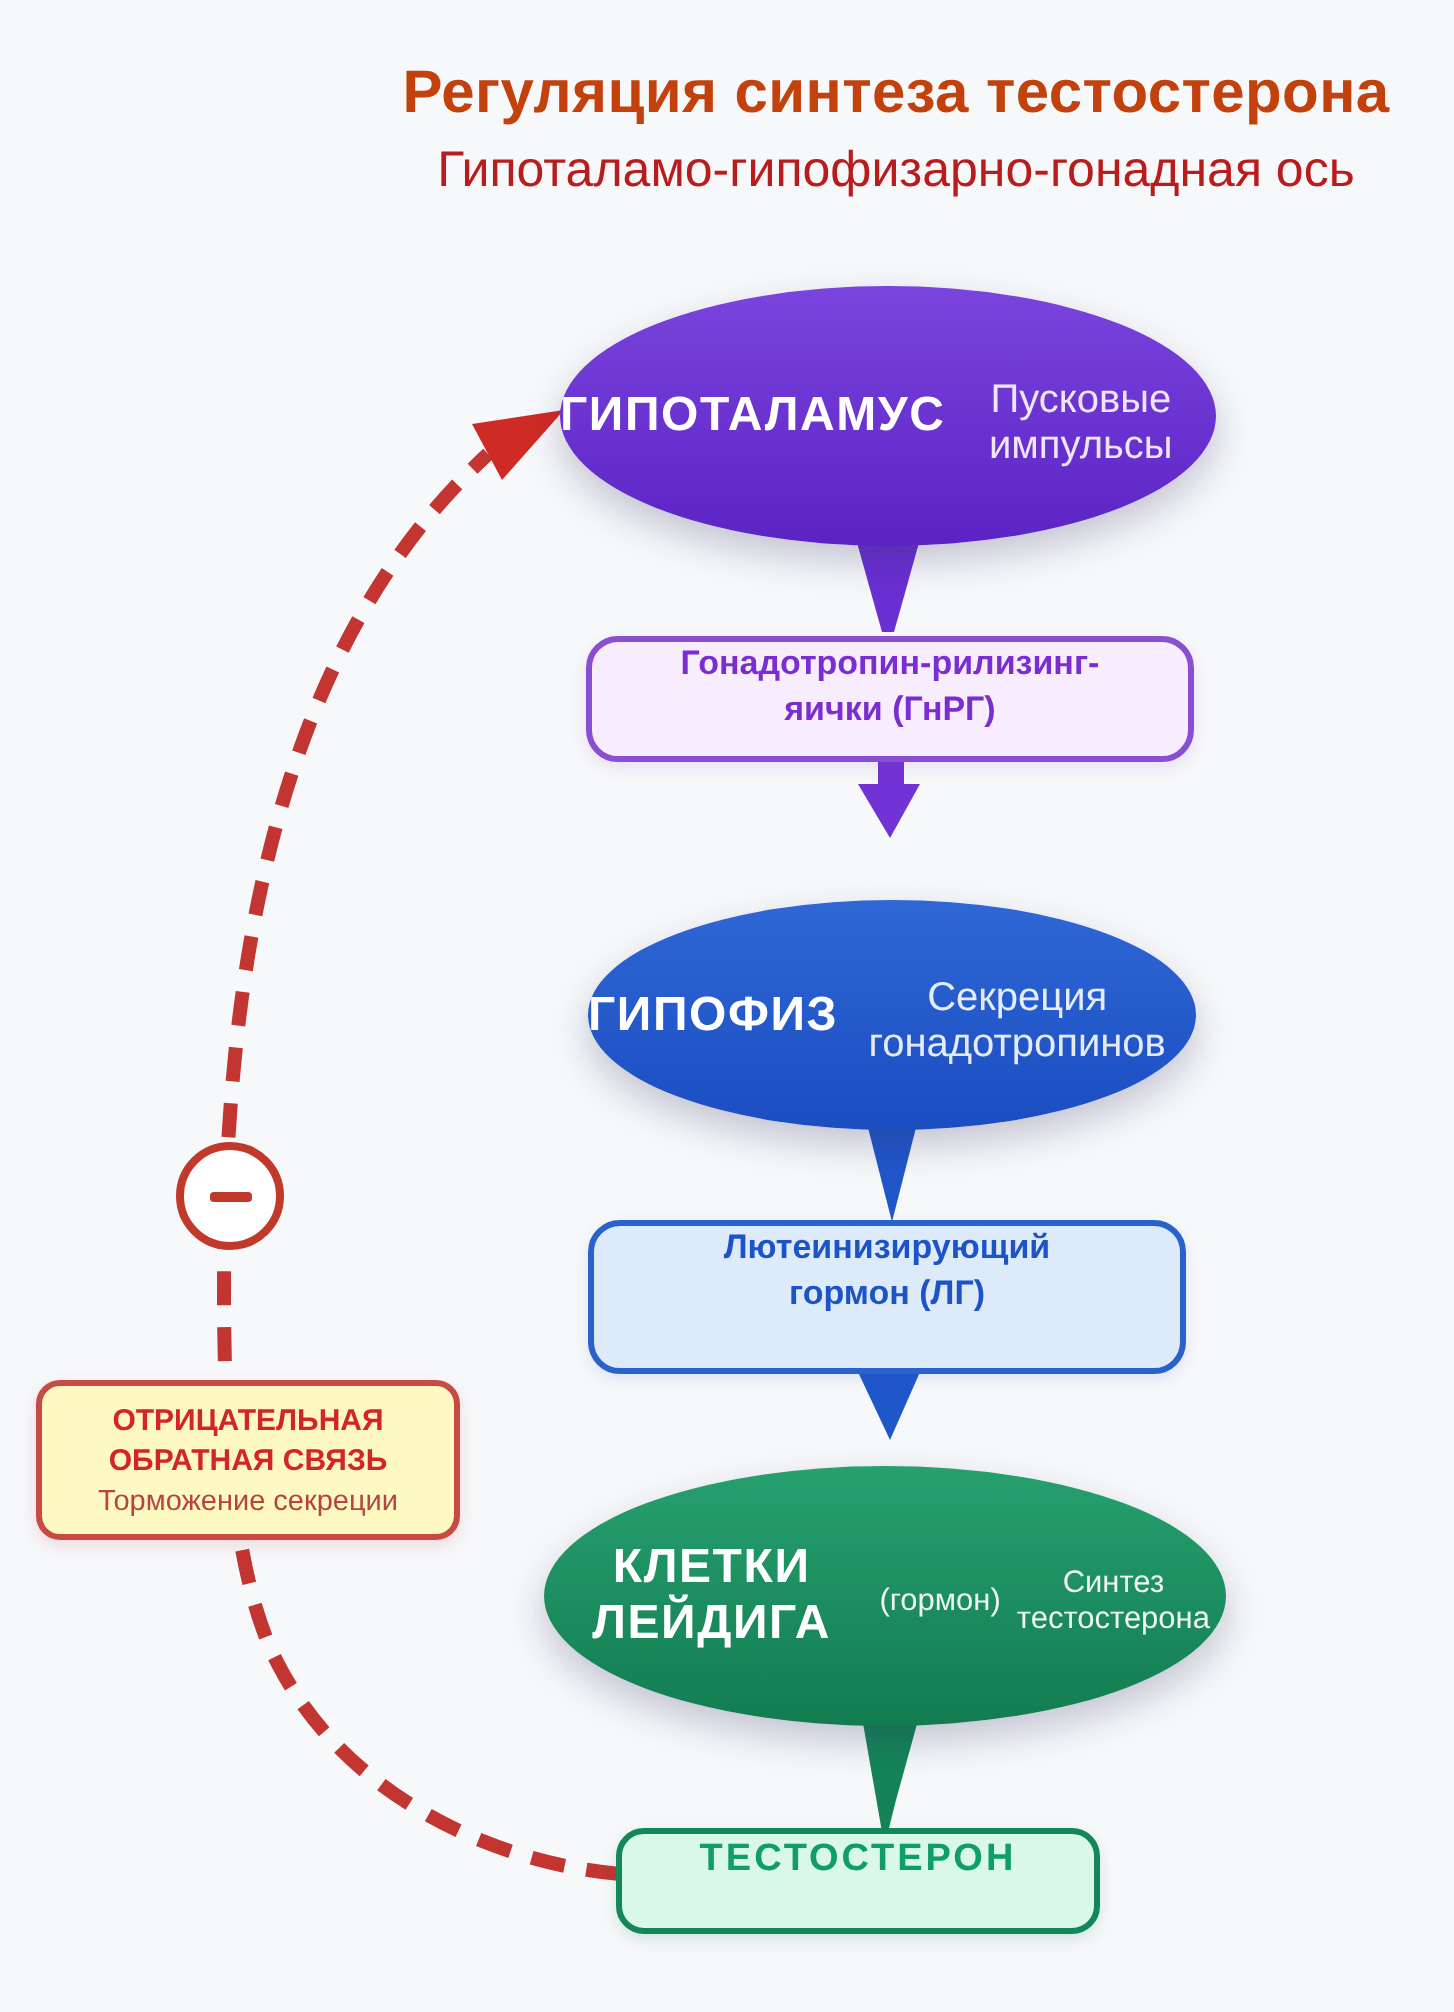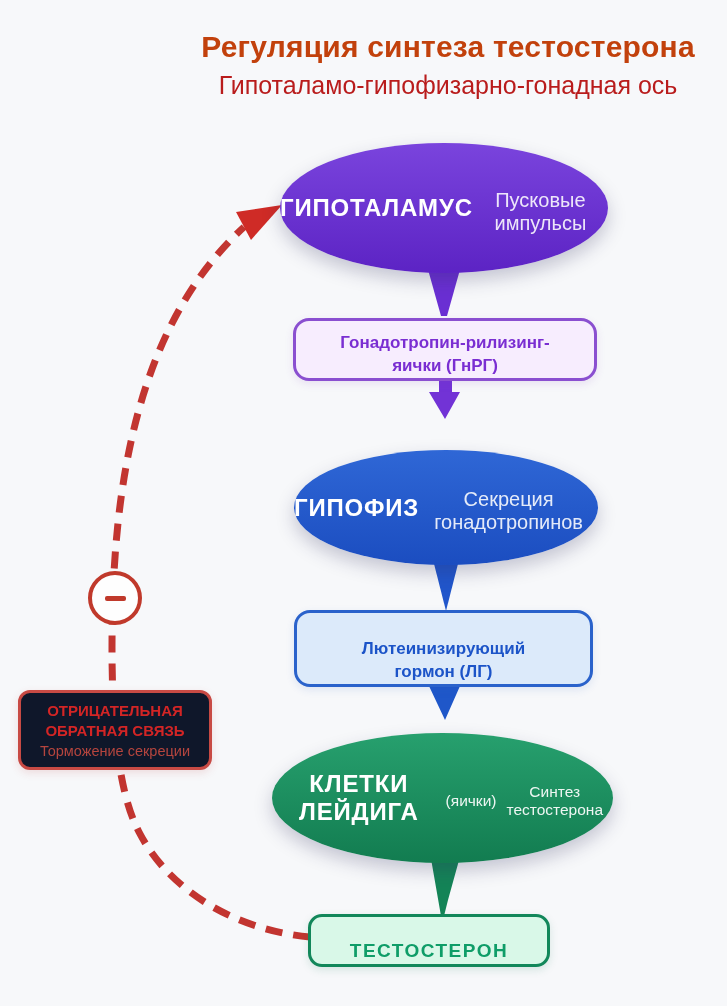--- a/index.html
+++ b/index.html
@@ -45,21 +45,21 @@
   }
   .leydig {
     left: 272px; top: 733px; width: 341px; height: 130px;
     background: linear-gradient(180deg, #27a06e 0%, #127c50 100%);
   }
   .leydig .big { font-size: 24px; }
 
   
   .pill {
     border-radius: 16px;
-    display: flex; flex-direction: column; align-items: center; justify-content: flex-end;
+    display: flex; flex-direction: column; align-items: center; justify-content: flex-start;
     text-align: center; font-weight: bold; line-height: 1.35;
   }
   .gnrh {
     left: 293px; top: 318px; width: 304px; height: 63px;
     background: #f7edfe; border: 3px solid #8a4fd0; color: #7a2ed2;
     font-size: 17px; box-shadow: 0 3px 8px rgba(120,60,180,0.12);
   }
   .lh {
     left: 294px; top: 610px; width: 299px; height: 77px;
     background: #dceafa; border: 3px solid #2a62cb; color: #1c54c8;
@@ -68,22 +68,22 @@
   .testosterone {
     left: 308px; top: 914px; width: 242px; height: 53px;
     border-radius: 14px;
     background: #d9f8e8; border: 3px solid #12875a; color: #0f9d68;
     font-size: 19px; letter-spacing: 1.5px;
     box-shadow: 0 3px 8px rgba(20,120,80,0.15);
   }
 
   
   .feedback-box {
-    left: 18px; top: 690px; width: 194px; height: 80px;
-    background: #0f172a; border: 3px solid #c84a44; border-radius: 12px;
+    left: 18px; top: 690px; width: 212px; height: 80px;
+    background: #fef9c3; border: 3px solid #c84a44; border-radius: 12px;
     display: flex; flex-direction: column; align-items: center; justify-content: center;
     text-align: center; box-shadow: 0 3px 8px rgba(190,60,60,0.15);
   }
   .feedback-box .bold-line { font-weight: bold; font-size: 15px; color: #d32525; line-height: 1.32; }
   .feedback-box .caption { font-size: 14.5px; color: #b5453e; margin-top: 3px; }
 
   .minus-circle {
     left: 88px; top: 571px; width: 54px; height: 54px;
     background: #fefefe; border: 4px solid #c0392b; border-radius: 50%;
     display: flex; align-items: center; justify-content: center;
@@ -127,21 +127,21 @@
   <div class="small">Секреция гонадотропинов</div>
 </div>
 
 <div class="node pill lh">
   <span>Лютеинизирующий</span>
   <span>гормон (ЛГ)</span>
 </div>
 
 <div class="node ellipse leydig">
   <div class="big">КЛЕТКИ ЛЕЙДИГА</div>
-  <div class="small2">(яички)</div>
+  <div class="small2">(гормон)</div>
   <div class="small2">Синтез тестостерона</div>
 </div>
 
 <div class="node pill testosterone">
   <span>ТЕСТОСТЕРОН</span>
 </div>
 
 <div class="node feedback-box">
   <div class="bold-line">ОТРИЦАТЕЛЬНАЯ</div>
   <div class="bold-line">ОБРАТНАЯ СВЯЗЬ</div>

